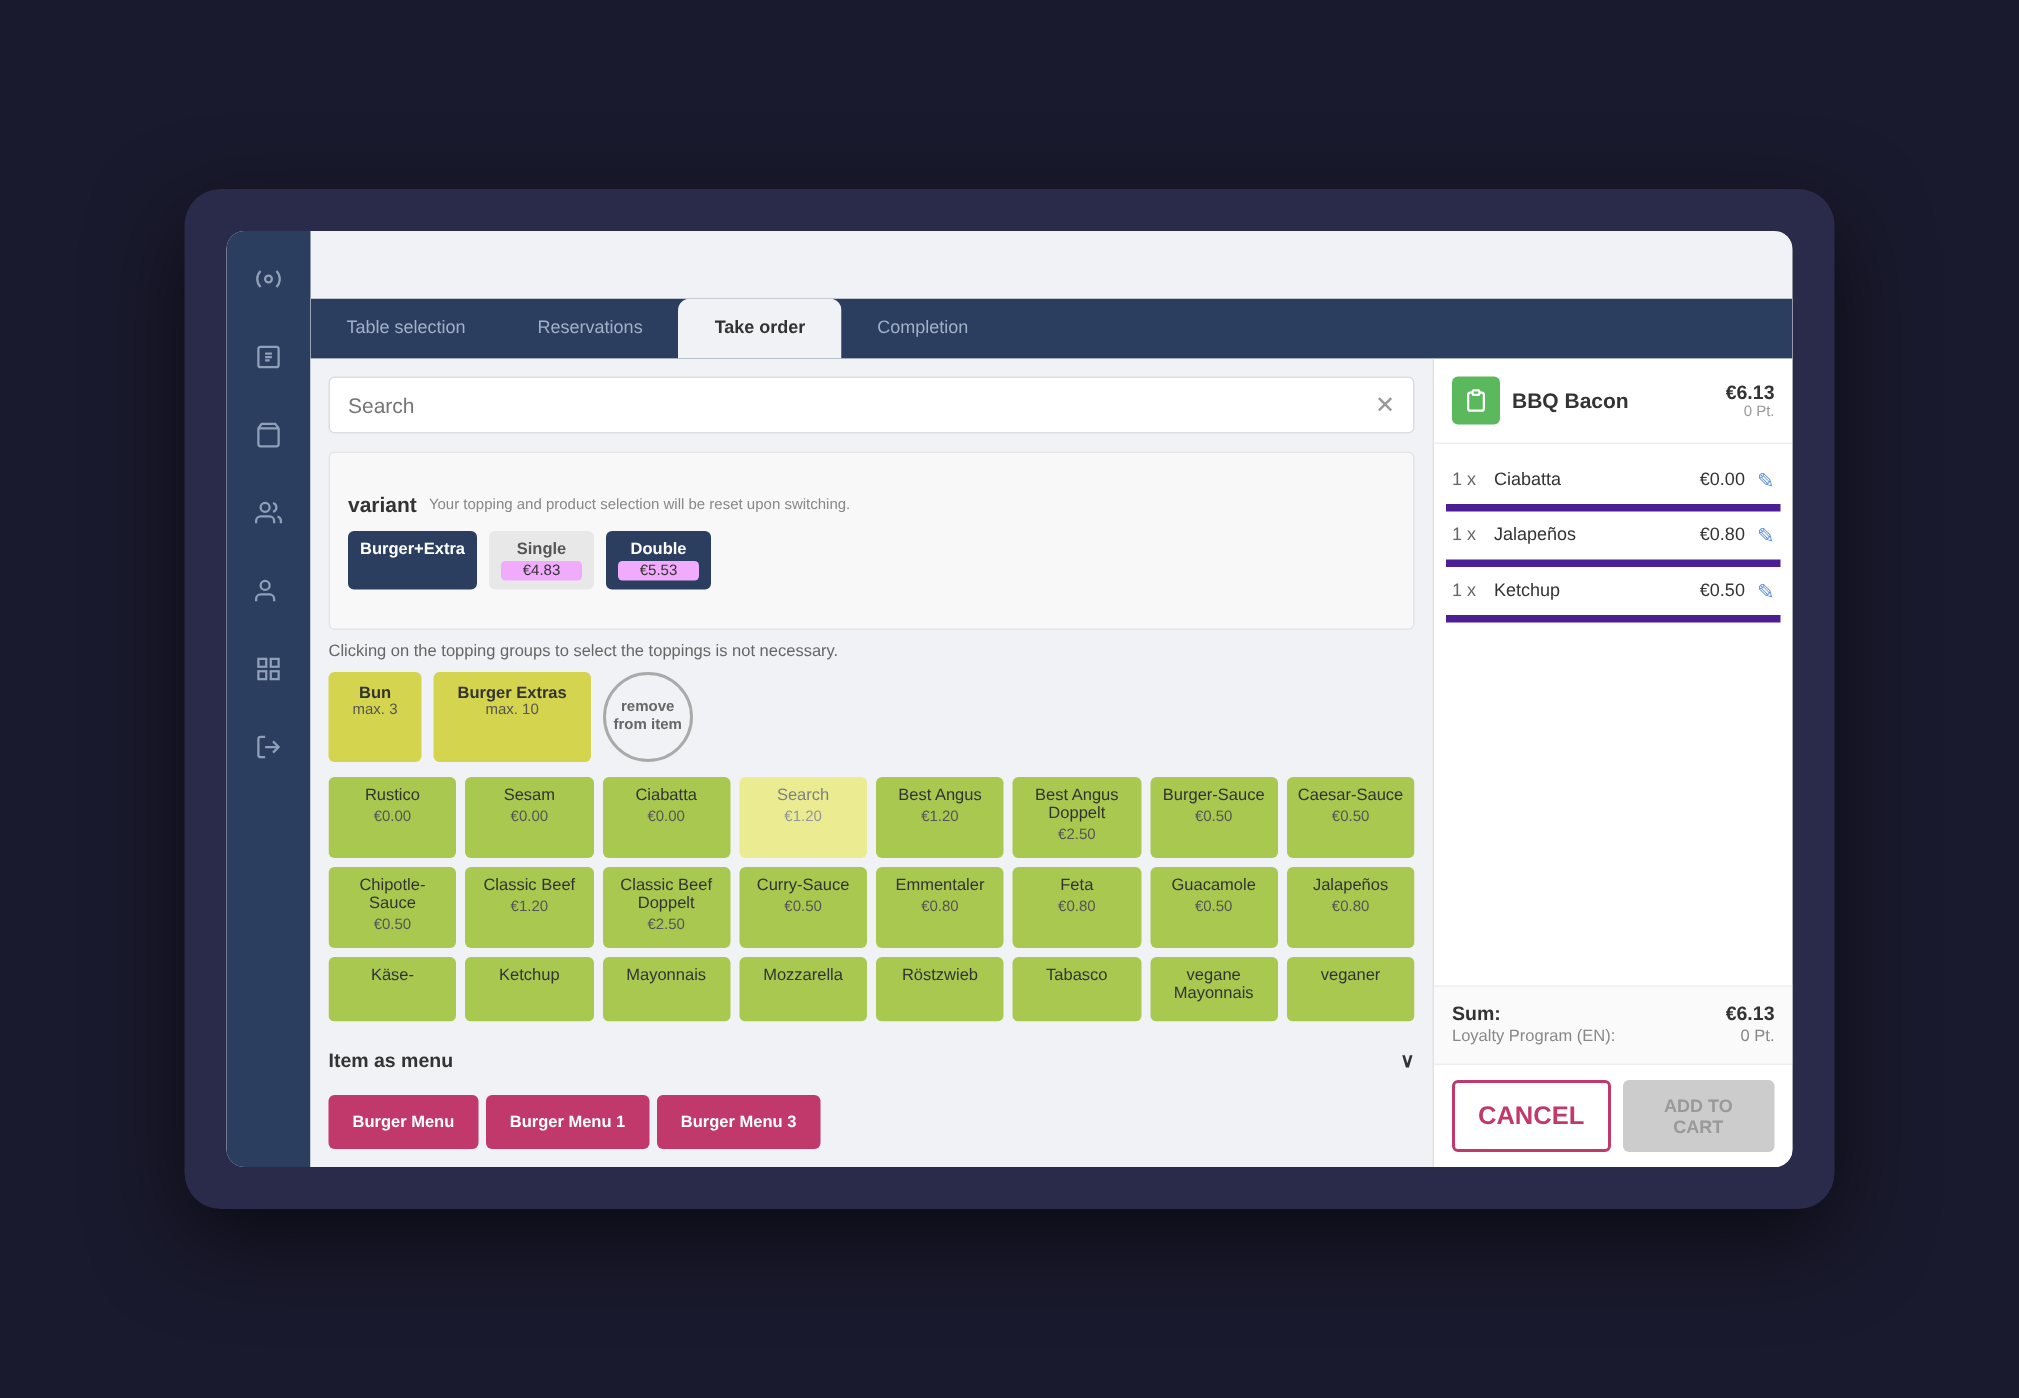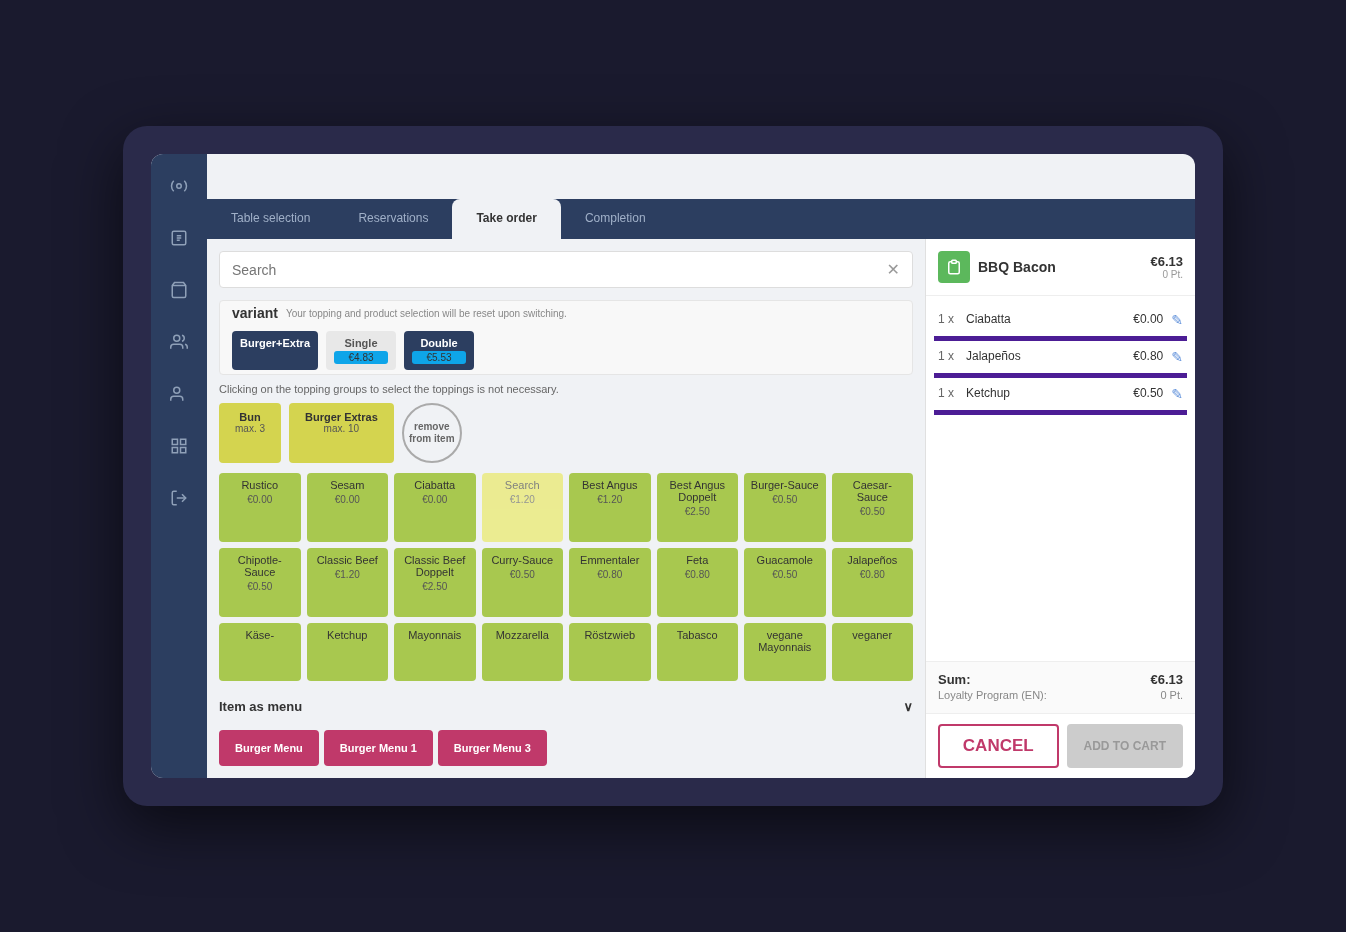--- a/index.html
+++ b/index.html
@@ -121,21 +121,21 @@
       color: #999;
       cursor: pointer;
       font-size: 16px;
     }
 
     
     .variant-section {
       background: #f8f8f8;
       border: 1px solid #e5e5e5;
       border-radius: 4px;
-      padding: 4px 12px;
+      padding: 26px 12px;
       margin-bottom: 8px;
       flex-shrink: 0;
     }
     .variant-header {
       display: flex;
       align-items: center;
       gap: 8px;
       margin-bottom: 10px;
     }
     .variant-title {
@@ -158,21 +158,21 @@
       text-align: center;
       cursor: pointer;
       font-size: 11px;
       font-weight: 600;
     }
     .variant-btn .price-tag {
       display: block;
       font-size: 10px;
       font-weight: 400;
       margin-top: 2px;
-      background: #0ea5e9;
+      background: #f0abfc;
       border-radius: 3px;
       padding: 1px 4px;
       color: #333;
     }
     .variant-btn.dark-btn {
       background: #2c3e60;
       color: #fff;
     }
     .variant-btn.no-price {
       background: #e8e8e8;
@@ -286,21 +286,21 @@
       border-radius: 4px;
       font-size: 11px;
       font-weight: 600;
       text-align: center;
       cursor: pointer;
       min-width: 70px;
     }
 
     
     .right-panel {
-      width: 270px;
+      width: 240px;
       background: #fff;
       display: flex;
       flex-direction: column;
       border-left: 1px solid #e0e0e0;
       flex-shrink: 0;
     }
     .order-header {
       display: flex;
       align-items: center;
       gap: 8px;

